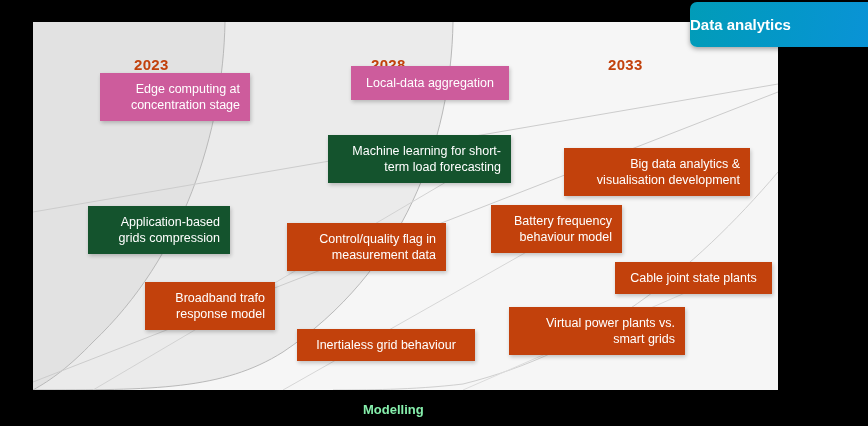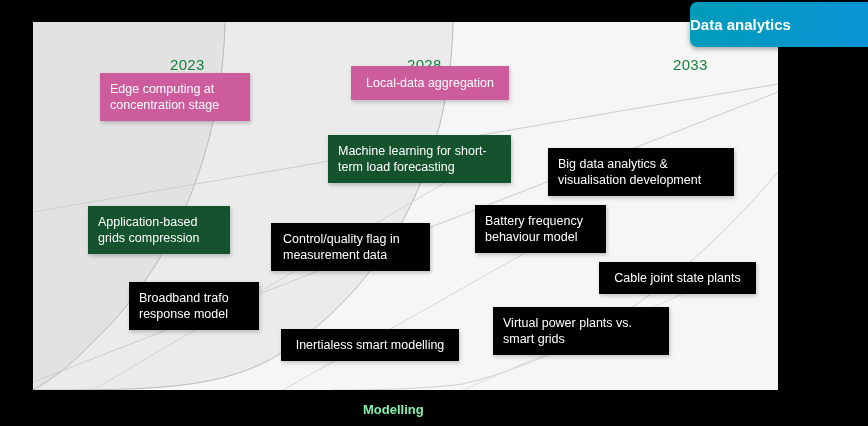--- a/index.html
+++ b/index.html
@@ -19,46 +19,45 @@
     width:745px;height:368px;
     background:#f4f4f4;
     box-shadow:0 2px 5px rgba(0,0,0,.35);
     overflow:hidden;
   }
   #panel-svg{position:absolute;left:0;top:0;width:745px;height:368px;display:block;}
 
   
   .year{
     position:absolute;
-    font-size:15px;font-weight:normal;color:#15803d;
+    font-size:15px;font-weight:bold;color:#c2410c;
     letter-spacing:.3px;
     white-space:nowrap;
-    margin-left:36px;
   }
   #year-2023{left:101px;top:34px;}
   #year-2028{left:338px;top:34px;}
-  #year-2033{left:604px;top:34px;}
+  #year-2033{left:575px;top:34px;}
 
   
   .box{
     position:absolute;
     box-sizing:border-box;
     color:#ffffff;
     font-size:12.5px;
     line-height:16px;
-    text-align:left;
+    text-align:right;
     display:flex;
     align-items:center;
     justify-content:center;
     padding:4px 10px;
     box-shadow:1px 2px 4px rgba(0,0,0,.22);
     cursor:pointer;
   }
   .box.light{background:#cd5c9c;}
-  .box.dark{background:#000000;}
+  .box.dark{background:#c2410c;margin-left:16px;}
   .box.mid{background:#14532d;}
 
   
   #badge{
     position:absolute;
     left:690px;top:2px;
     width:178px;height:45px;
     border-radius:7px 0 0 7px;
     background:linear-gradient(100deg,#019cb8 0%,#0497c9 55%,#0a93d6 100%);
     color:#fff;
@@ -116,21 +115,21 @@
     <div class="box mid" style="left:55px;top:184px;width:142px;height:48px;">Application-based grids compression</div>
 
     <div class="box dark" style="left:442px;top:183px;width:131px;height:48px;">Battery frequency behaviour model</div>
 
     <div class="box dark" style="left:566px;top:240px;width:157px;height:32px;">Cable joint state plants</div>
 
     <div class="box dark" style="left:238px;top:201px;width:159px;height:48px;padding-left:12px;">Control/quality flag in measurement data</div>
 
     <div class="box dark" style="left:96px;top:260px;width:130px;height:48px;">Broadband trafo response model</div>
 
-    <div class="box dark" style="left:248px;top:307px;width:178px;height:32px;">Inertialess smart modelling</div>
+    <div class="box dark" style="left:248px;top:307px;width:178px;height:32px;">Inertialess grid behaviour</div>
 
     <div class="box dark" style="left:460px;top:285px;width:176px;height:48px;">Virtual power plants vs. smart grids</div>
   </div>
 
   <div id="badge">
     <span>Data analytics</span>
   </div>
 
   <div id="axis-bottom">Modelling</div>
 

